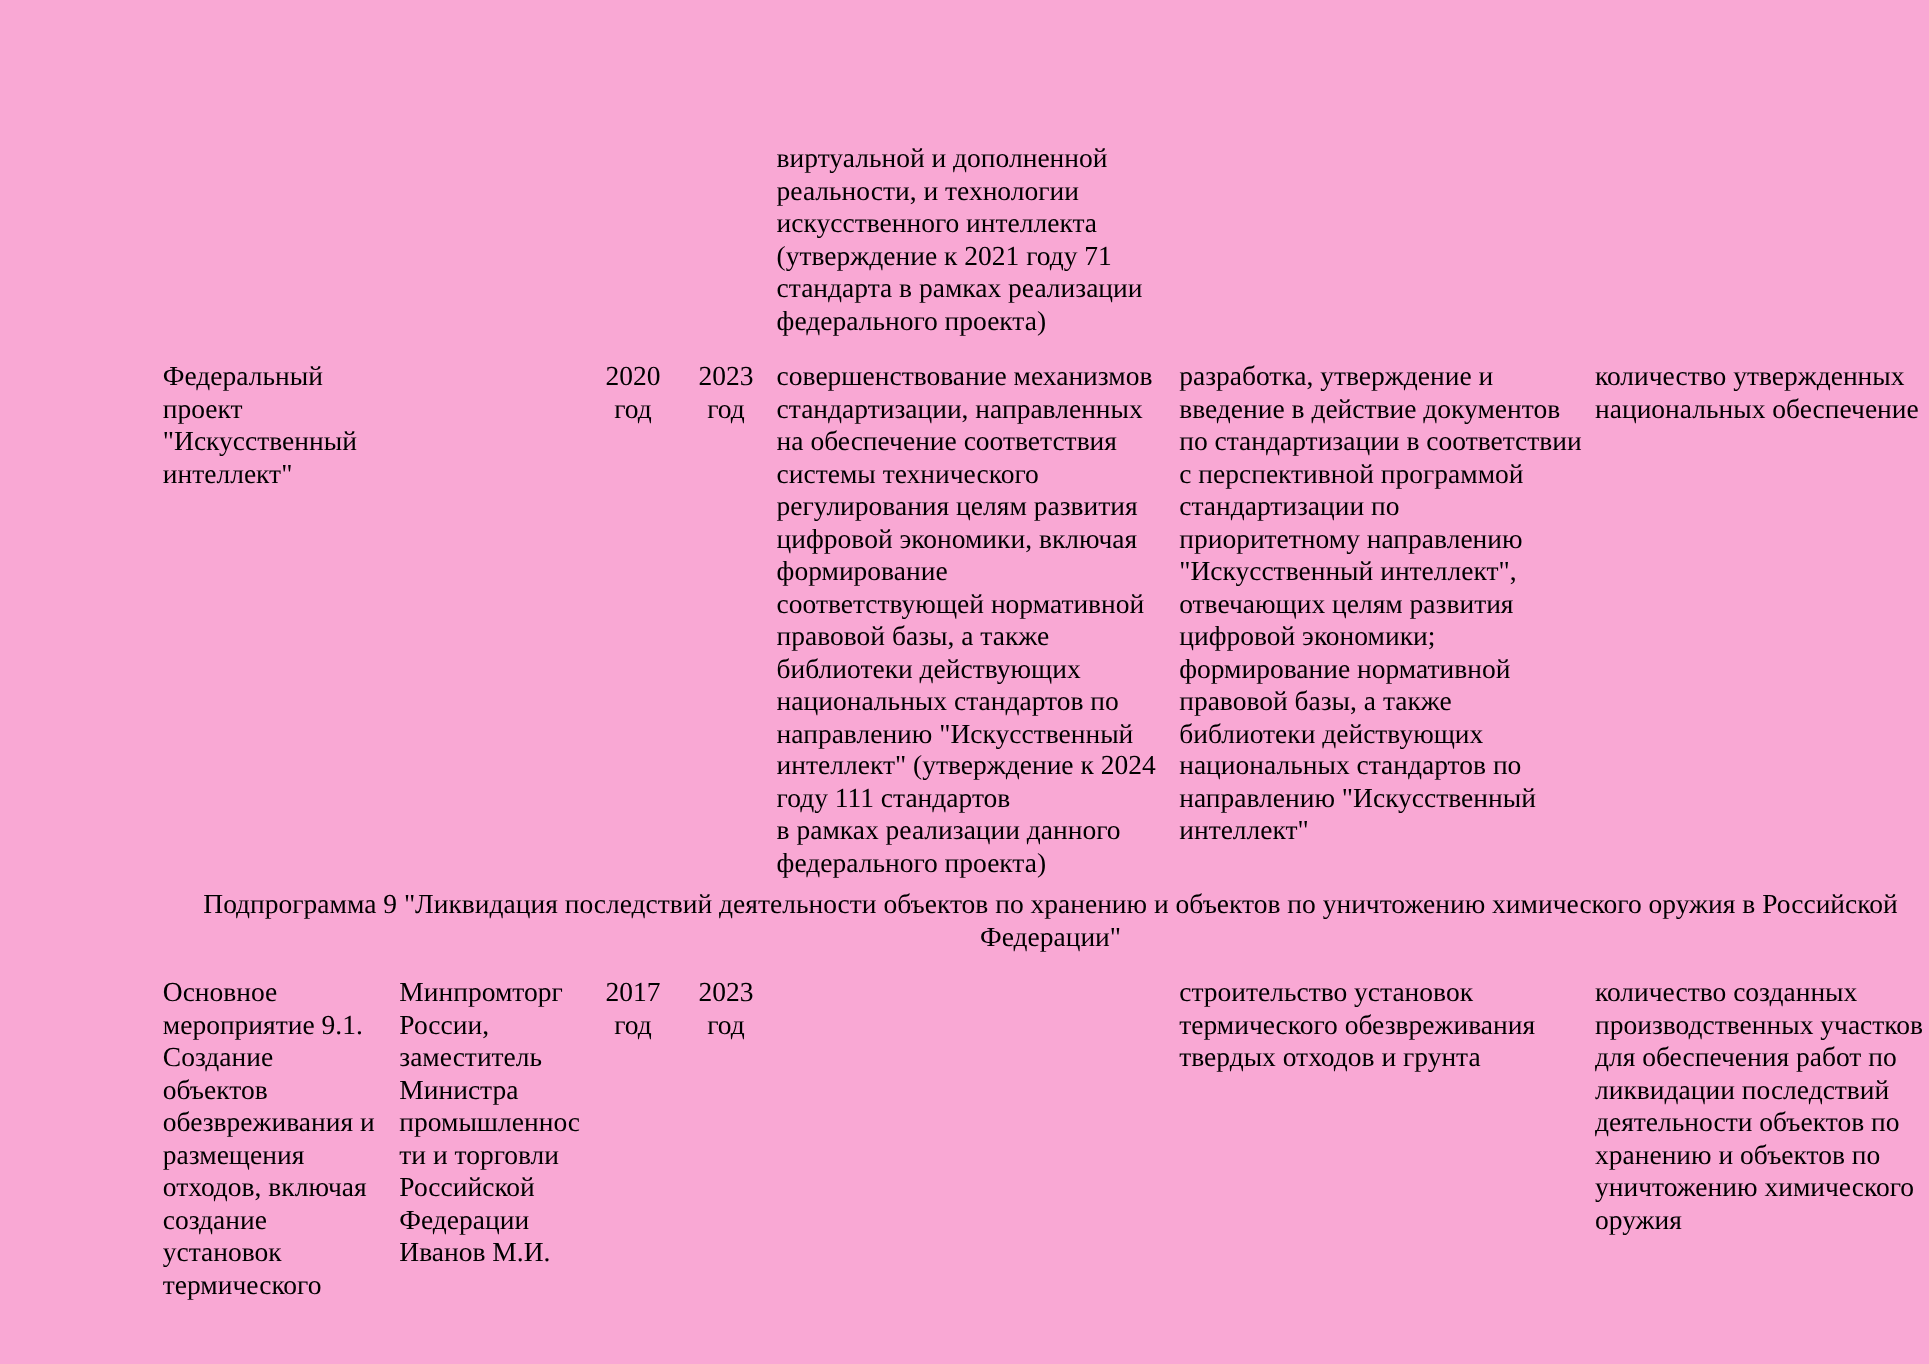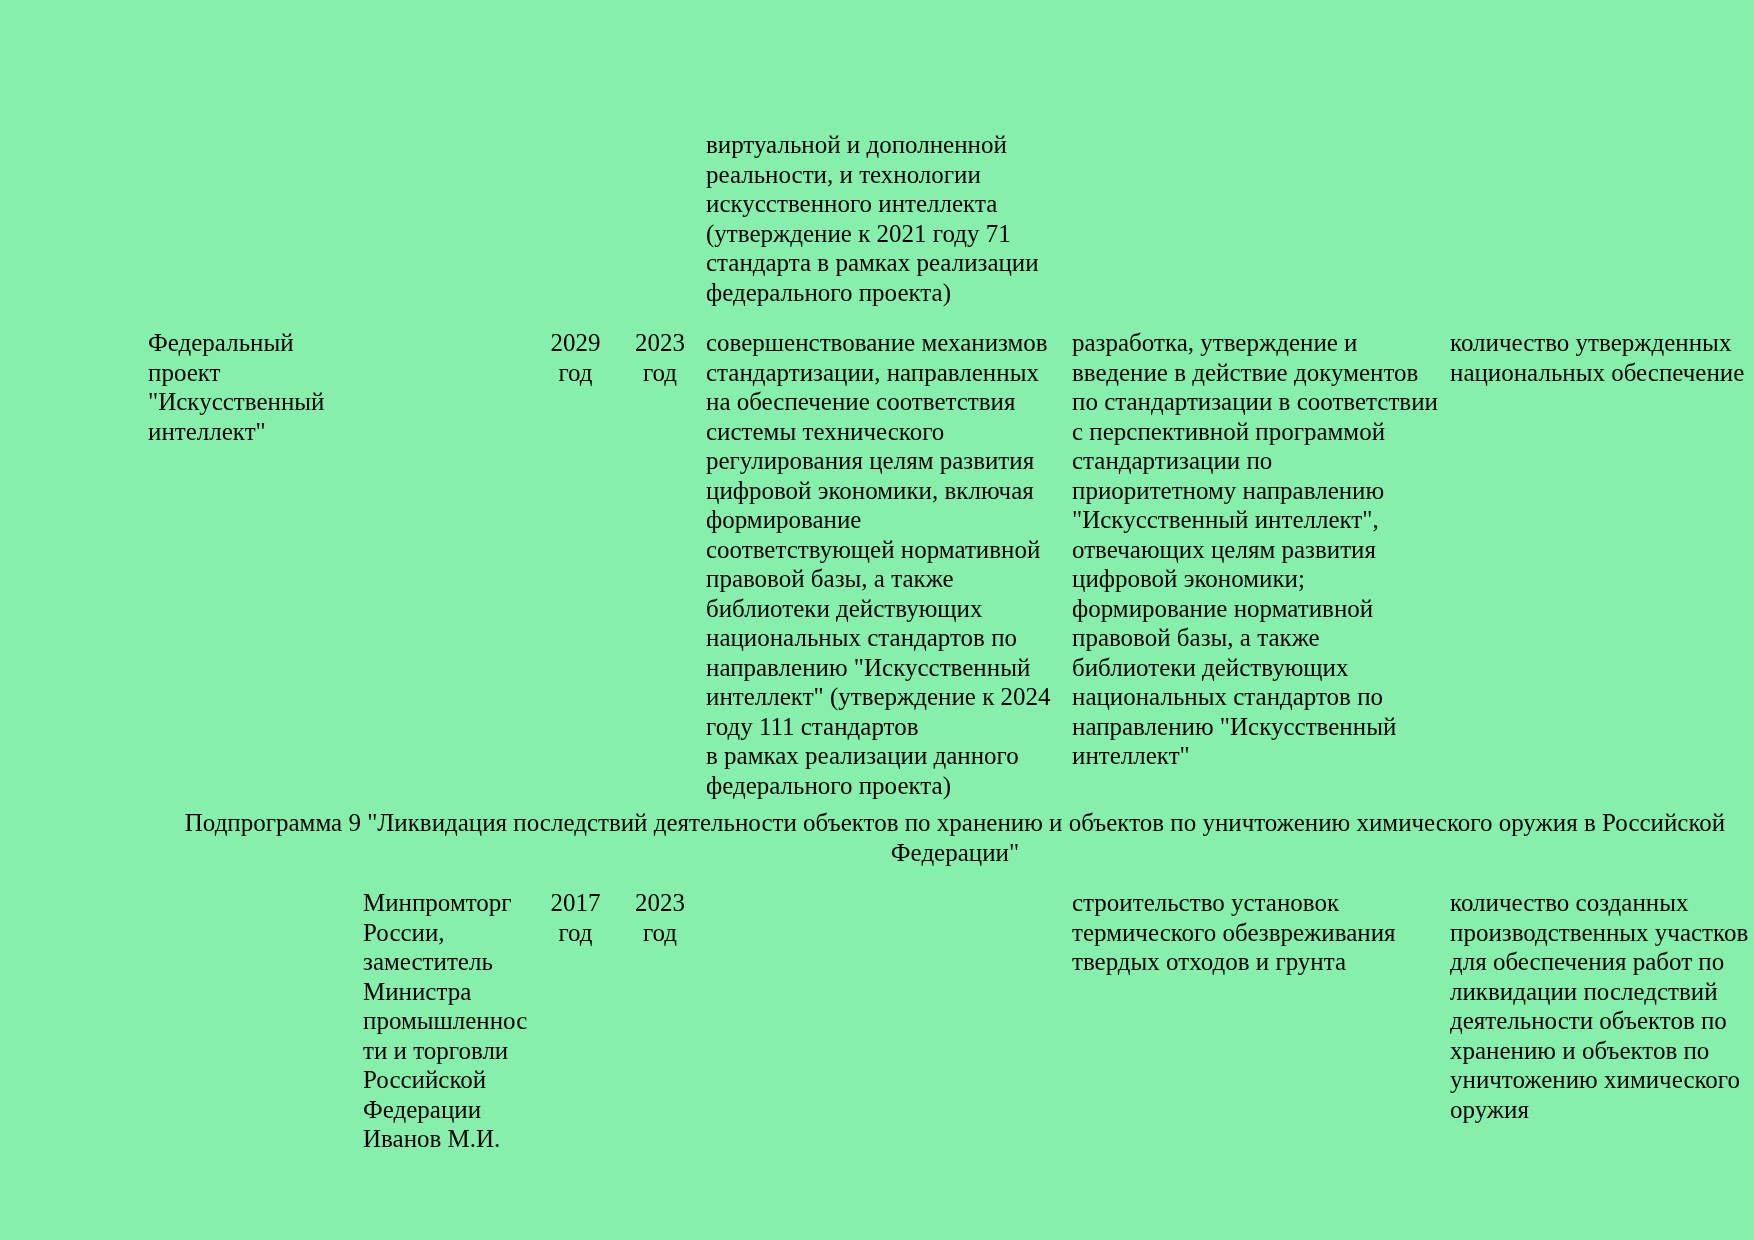--- a/index.html
+++ b/index.html
@@ -2,21 +2,21 @@
 <html lang="ru"><head>
 <meta charset="utf-8">
 <style>
   html, body { margin: 0; padding: 0; }
   body { background: #e9e9e9; }
   .page {
     position: relative;
     width: 1754px;
     height: 1240px;
     margin: 0 auto;
-    background: #86efac;
+    background: #f9a8d4;
     color: #000000;
     font-family: "Liberation Serif", "DejaVu Serif", serif;
     font-size: 25px;
     line-height: 29.5px;
     overflow: hidden;
   }
   .cell {
     position: absolute;
     white-space: pre-line; 
   }
@@ -50,21 +50,21 @@
 реальности, и технологии
 искусственного интеллекта
 (утверждение к 2021 году 71
 стандарта в рамках реализации
 федерального проекта)</div>
 
   <div class="cell col-name row-1">Федеральный
 проект
 "Искусственный
 интеллект"</div>
-  <div class="cell col-start row-1">2029
+  <div class="cell col-start row-1">2020
 год</div>
   <div class="cell col-end row-1">2023
 год</div>
   <div class="cell col-expected row-1">совершенствование механизмов
 стандартизации, направленных
 на обеспечение соответствия
 системы технического
 регулирования целям развития
 цифровой экономики, включая
 формирование
@@ -91,20 +91,30 @@
 библиотеки действующих
 национальных стандартов по
 направлению "Искусственный
 интеллект"</div>
   <div class="cell col-indicator row-1">количество утвержденных
 национальных обеспечение</div>
 
   <div class="subprogram-header">Подпрограмма 9 "Ликвидация последствий деятельности объектов по хранению и объектов по уничтожению химического оружия в Российской
 Федерации"</div>
 
+  <div class="cell col-name row-2">Основное
+мероприятие 9.1.
+Создание
+объектов
+обезвреживания и
+размещения
+отходов, включая
+создание
+установок
+термического</div>
   <div class="cell col-executor row-2">Минпромторг
 России,
 заместитель
 Министра
 промышленнос
 ти и торговли
 Российской
 Федерации
 Иванов М.И.</div>
   <div class="cell col-start row-2">2017

